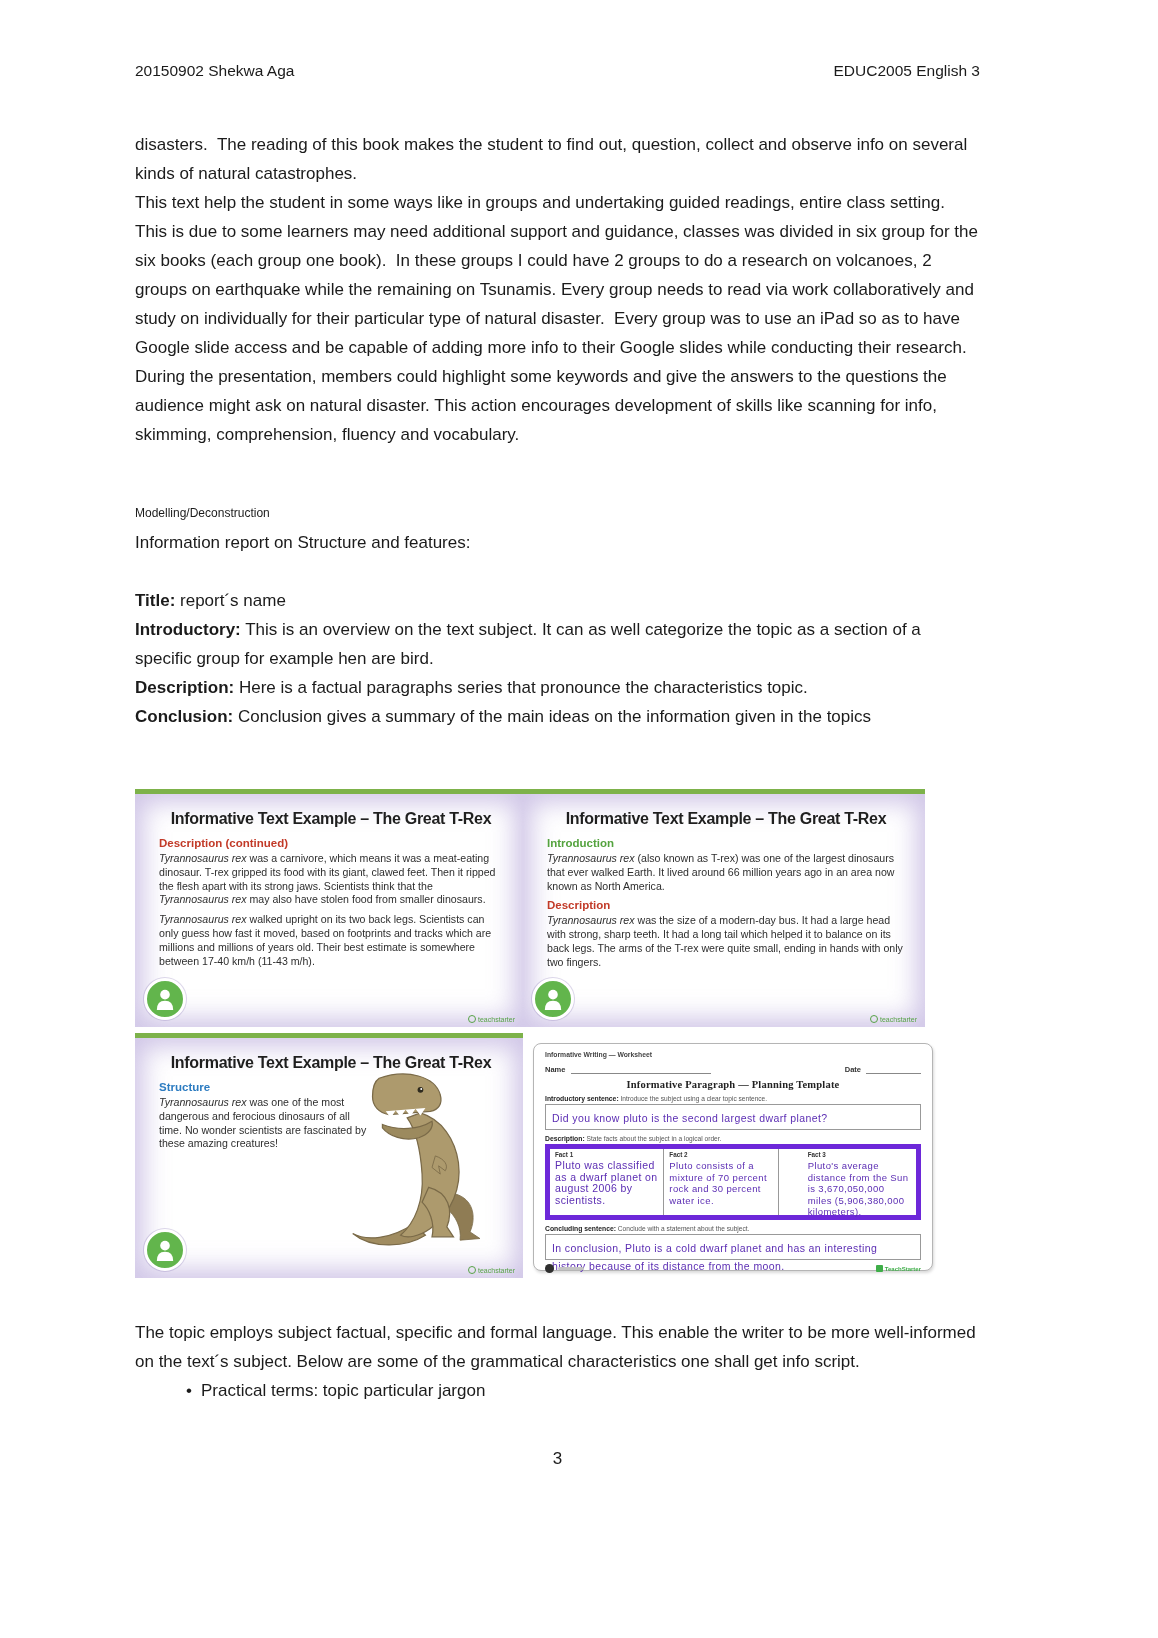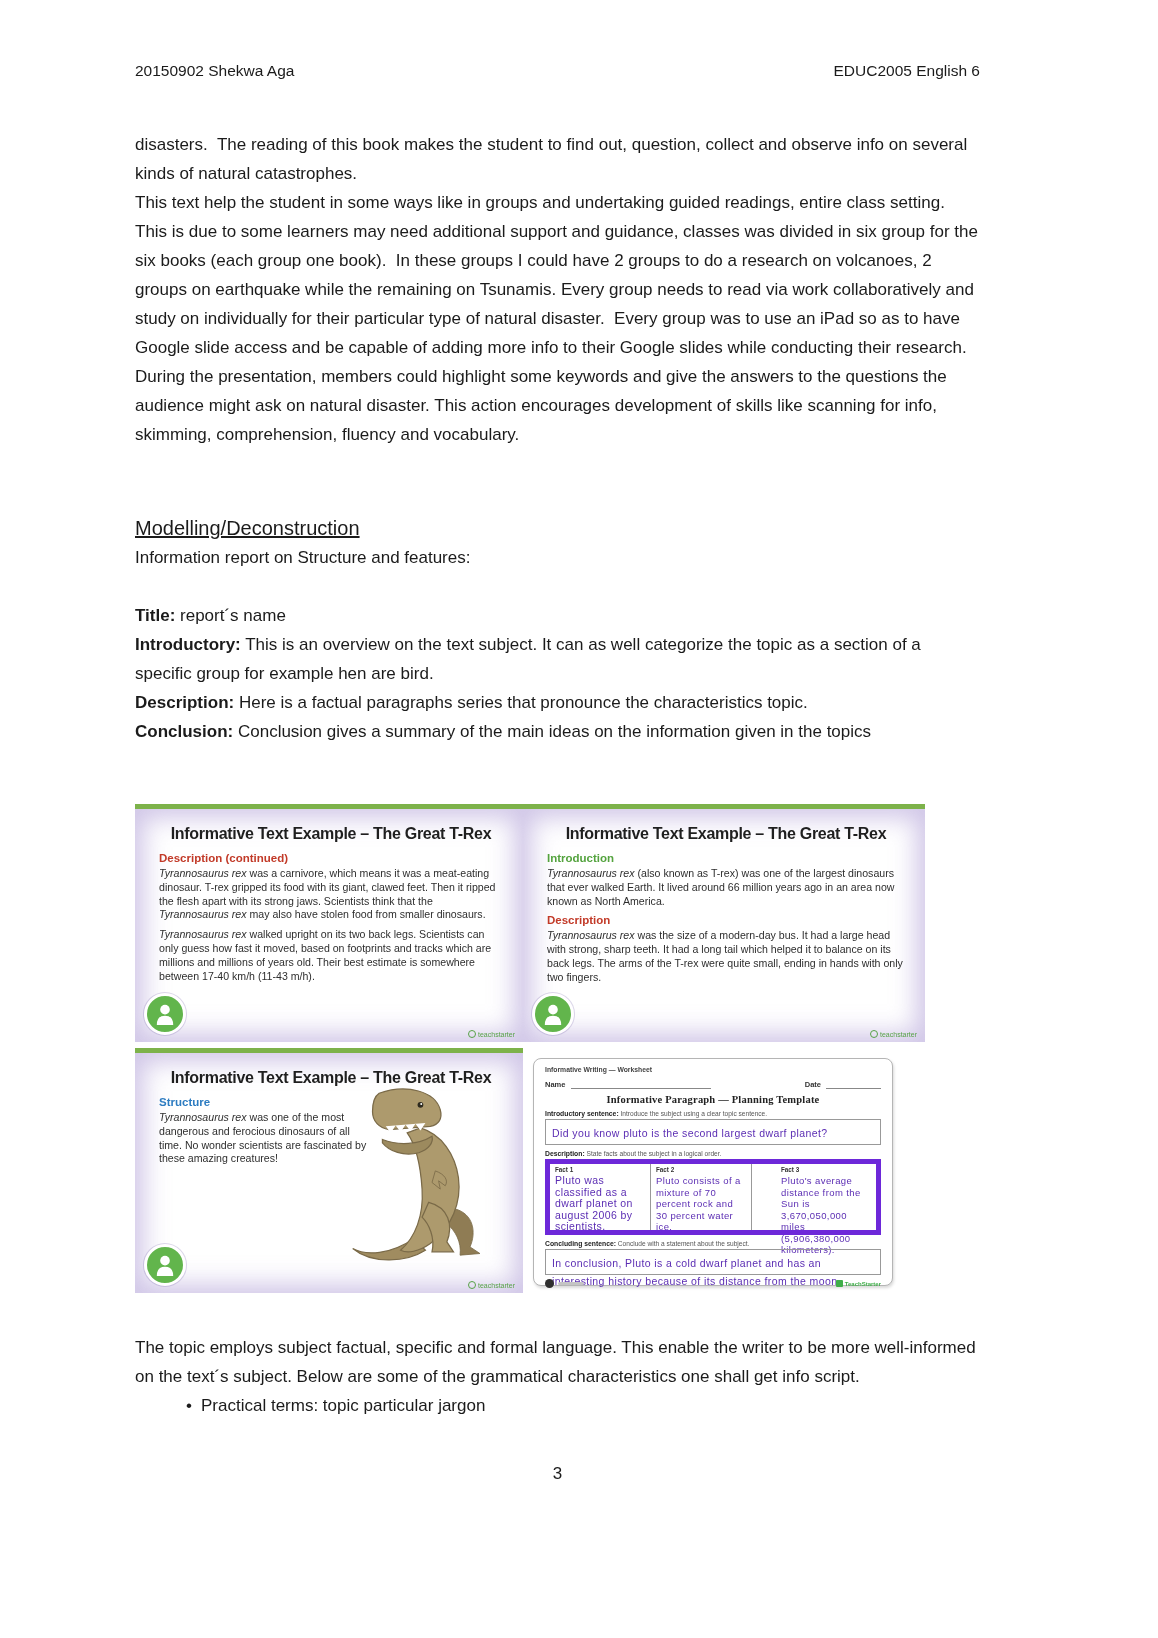--- a/index.html
+++ b/index.html
@@ -10,21 +10,21 @@
   }
   .page { padding:62px 0 0 135px; width:1158px; height:1638px; position:relative; }
   .content { width:845px; }
 
   
   .doc-header { display:flex; justify-content:space-between; width:845px; font-size:15.5px;gap:40px; }
 
   
   .doc-para { font-size:17px; line-height:29px; white-space:pre-wrap; }
   .main-block { margin-top:50px; }
-  .section-heading { margin-top:65px; font-size:20px; line-height:29px; text-decoration:underline; }
+  .section-heading { margin-top:50px; font-size:12px; line-height:29px; }
   .section-sub { font-size:17px; line-height:29px; }
   .terms { margin-top:29px; }
   .term-line { font-size:17px; line-height:29px; }
   .term-line b { font-weight:bold; }
 
   
   .img-grid {
     margin-top:58px; width:794px;
     display:grid; grid-template-columns:388px 402px; grid-template-rows:238px 245px; gap:6px 0;
   }
@@ -57,21 +57,21 @@
   }
   .ts-logo .ring {
     width:8px; height:8px; border:1.3px solid #57a247; border-radius:50%; display:inline-block;
   }
   .concl-text { width:215px; }
   .trex { position:absolute; right:6px; bottom:14px; }
 
   
   .ws-cell { padding:10px 0 4px 10px; background:#fff; }
   .ws-card {
-    width:360px; height:228px; background:#fff; border:1px solid #b5b5b5; border-radius:8px;
+    width:400px; height:228px; background:#fff; border:1px solid #b5b5b5; border-radius:8px;
     padding:7px 11px 5px 11px; box-shadow:1px 2px 3px rgba(0,0,0,.15); position:relative;
     display:flex; flex-direction:column;
   }
   .ws-doctype { font-size:6.8px; font-weight:bold; color:#444; }
   .ws-namerow { display:flex; align-items:flex-end; margin-top:7px; font-size:7.5px; font-weight:bold; color:#333; }
   .ws-line { border-bottom:1px solid #888; height:7px; }
   .ws-line.name { width:140px; margin-left:6px; }
   .ws-line.date { width:55px; margin-left:5px; }
   .ws-namerow .spacer { flex:1; }
   .ws-title { text-align:center; font-size:10.5px; font-weight:bold; color:#222; margin-top:5px; letter-spacing:.2px;font-family:Liberation Serif, serif; }
@@ -99,21 +99,21 @@
   .page-num { margin-top:44px; width:845px; text-align:center; font-size:17px; }
   i { font-style:italic; }
 </style>
 </head>
 <body>
 
 <div class="page">
 
   <div class="doc-header">
     <span>20150902 Shekwa Aga</span>
-    <span>EDUC2005 English 6</span>
+    <span>EDUC2005 English 3</span>
   </div>
 
   <div class="content">
     <div class="main-block">
       <div class="doc-para">disasters.  The reading of this book makes the student to find out, question, collect and observe info on several kinds of natural catastrophes.</div>
       <div class="doc-para">This text help the student in some ways like in groups and undertaking guided readings, entire class setting. This is due to some learners may need additional support and guidance, classes was divided in six group for the six books (each group one book).  In these groups I could have 2 groups to do a research on volcanoes, 2 groups on earthquake while the remaining on Tsunamis. Every group needs to read via work collaboratively and study on individually for their particular type of natural disaster.  Every group was to use an iPad so as to have Google slide access and be capable of adding more info to their Google slides while conducting their research.  During the presentation, members could highlight some keywords and give the answers to the questions the audience might ask on natural disaster. This action encourages development of skills like scanning for info, skimming, comprehension, fluency and vocabulary.</div>
     </div>
 
     <div class="section-heading">Modelling/Deconstruction</div>
     <div class="section-sub">Information report on Structure and features:</div>

